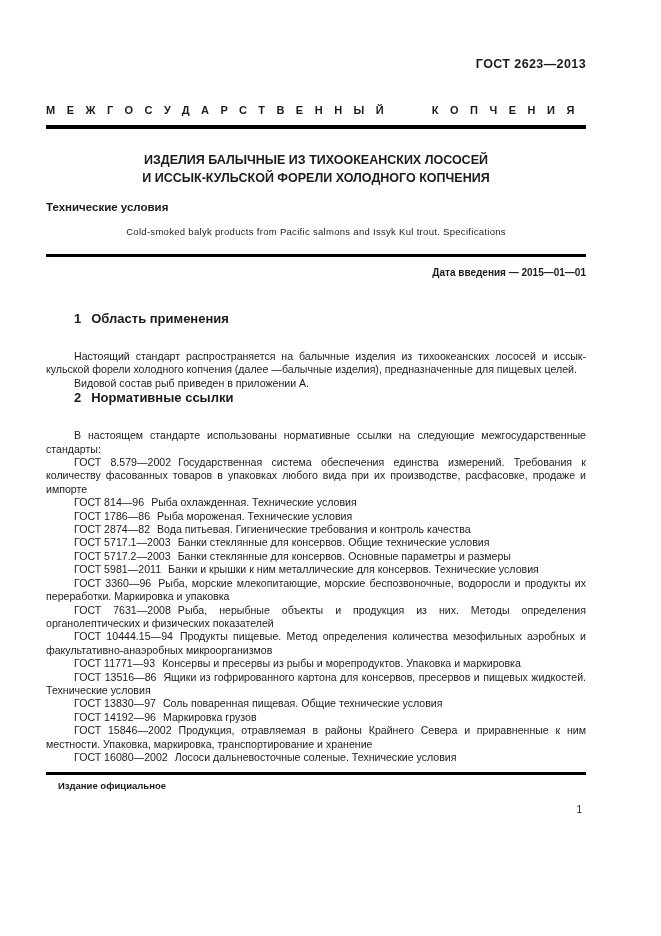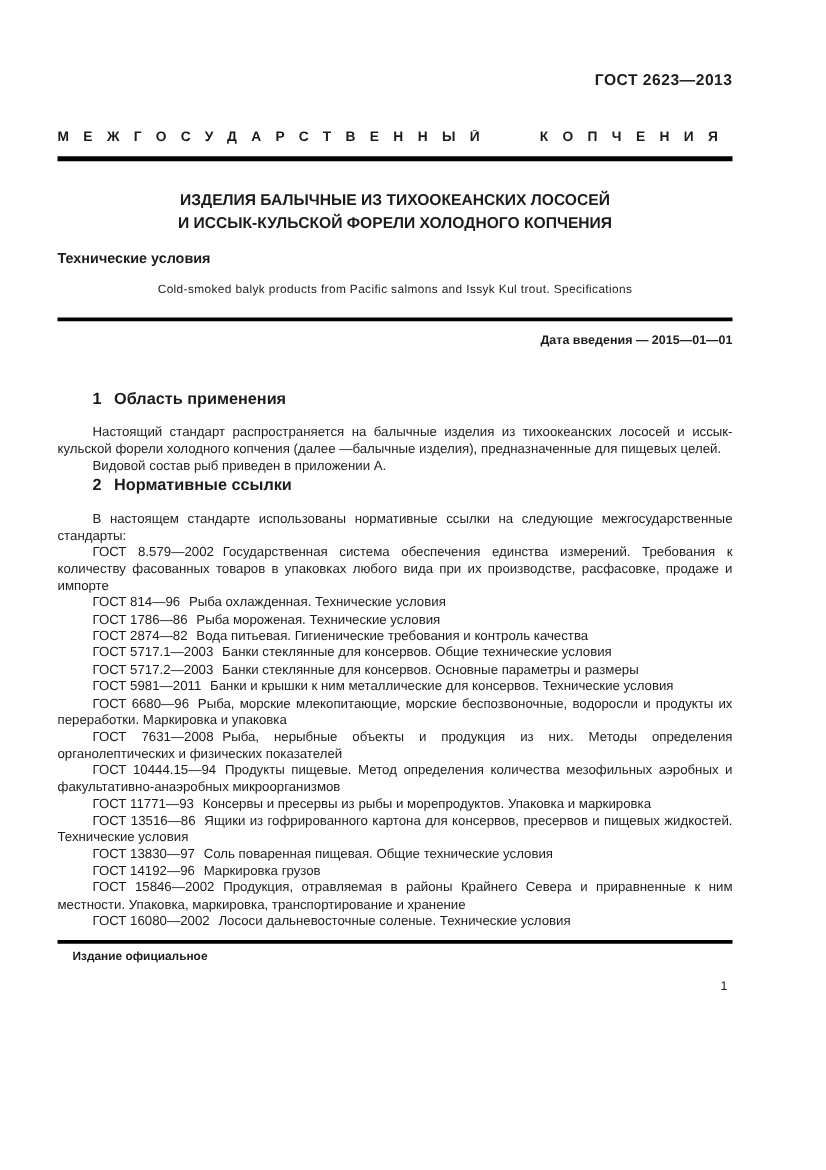--- a/index.html
+++ b/index.html
@@ -63,21 +63,21 @@
     font-size: 10px;
   }
   .section-heading {
     padding-left: 28px;
     font-weight: bold;
     font-size: 13px;
     line-height: 16px;
   }
   .section-heading.first { margin-top: 33px; }
   .section-heading .sec-num { margin-right: 10px; }
-  .body-block { margin-top: 13px; }
+  .body-block { margin-top: 23px; }
   p.body {
     margin: 0;
     font-size: 10.6px;
     line-height: 13.4px;
     text-align: justify;
     text-indent: 28px;
   }
   p.body .ref-designation { padding-right: 7px; }
   .edition-note {
     margin-top: 5px;
@@ -132,21 +132,21 @@
 
     <div class="body-block">
       <p class="body">В настоящем стандарте использованы нормативные ссылки на следующие межгосударственные стандарты:</p>
       <p class="body"><span class="ref-designation">ГОСТ 8.579—2002</span><span>Государственная система обеспечения единства измерений. Требования к количеству фасованных товаров в упаковках любого вида при их производстве, расфасовке, продаже и импорте</span></p>
       <p class="body"><span class="ref-designation">ГОСТ 814—96</span><span>Рыба охлажденная. Технические условия</span></p>
       <p class="body"><span class="ref-designation">ГОСТ 1786—86</span><span>Рыба мороженая. Технические условия</span></p>
       <p class="body"><span class="ref-designation">ГОСТ 2874—82</span><span>Вода питьевая. Гигиенические требования и контроль качества</span></p>
       <p class="body"><span class="ref-designation">ГОСТ 5717.1—2003</span><span>Банки стеклянные для консервов. Общие технические условия</span></p>
       <p class="body"><span class="ref-designation">ГОСТ 5717.2—2003</span><span>Банки стеклянные для консервов. Основные параметры и размеры</span></p>
       <p class="body"><span class="ref-designation">ГОСТ 5981—2011</span><span>Банки и крышки к ним металлические для консервов. Технические условия</span></p>
-      <p class="body"><span class="ref-designation">ГОСТ 6680—96</span><span>Рыба, морские млекопитающие, морские беспозвоночные, водоросли и продукты их переработки. Маркировка и упаковка</span></p>
+      <p class="body"><span class="ref-designation">ГОСТ 3360—96</span><span>Рыба, морские млекопитающие, морские беспозвоночные, водоросли и продукты их переработки. Маркировка и упаковка</span></p>
       <p class="body"><span class="ref-designation">ГОСТ 7631—2008</span><span>Рыба, нерыбные объекты и продукция из них. Методы определения органолептических и физических показателей</span></p>
       <p class="body"><span class="ref-designation">ГОСТ 10444.15—94</span><span>Продукты пищевые. Метод определения количества мезофильных аэробных и факультативно-анаэробных микроорганизмов</span></p>
       <p class="body"><span class="ref-designation">ГОСТ 11771—93</span><span>Консервы и пресервы из рыбы и морепродуктов. Упаковка и маркировка</span></p>
       <p class="body"><span class="ref-designation">ГОСТ 13516—86</span><span>Ящики из гофрированного картона для консервов, пресервов и пищевых жидкостей. Технические условия</span></p>
       <p class="body"><span class="ref-designation">ГОСТ 13830—97</span><span>Соль поваренная пищевая. Общие технические условия</span></p>
       <p class="body"><span class="ref-designation">ГОСТ 14192—96</span><span>Маркировка грузов</span></p>
       <p class="body"><span class="ref-designation">ГОСТ 15846—2002</span><span>Продукция, отравляемая в районы Крайнего Севера и приравненные к ним местности. Упаковка, маркировка, транспортирование и хранение</span></p>
       <p class="body"><span class="ref-designation">ГОСТ 16080—2002</span><span>Лососи дальневосточные соленые. Технические условия</span></p>
     </div>
 

